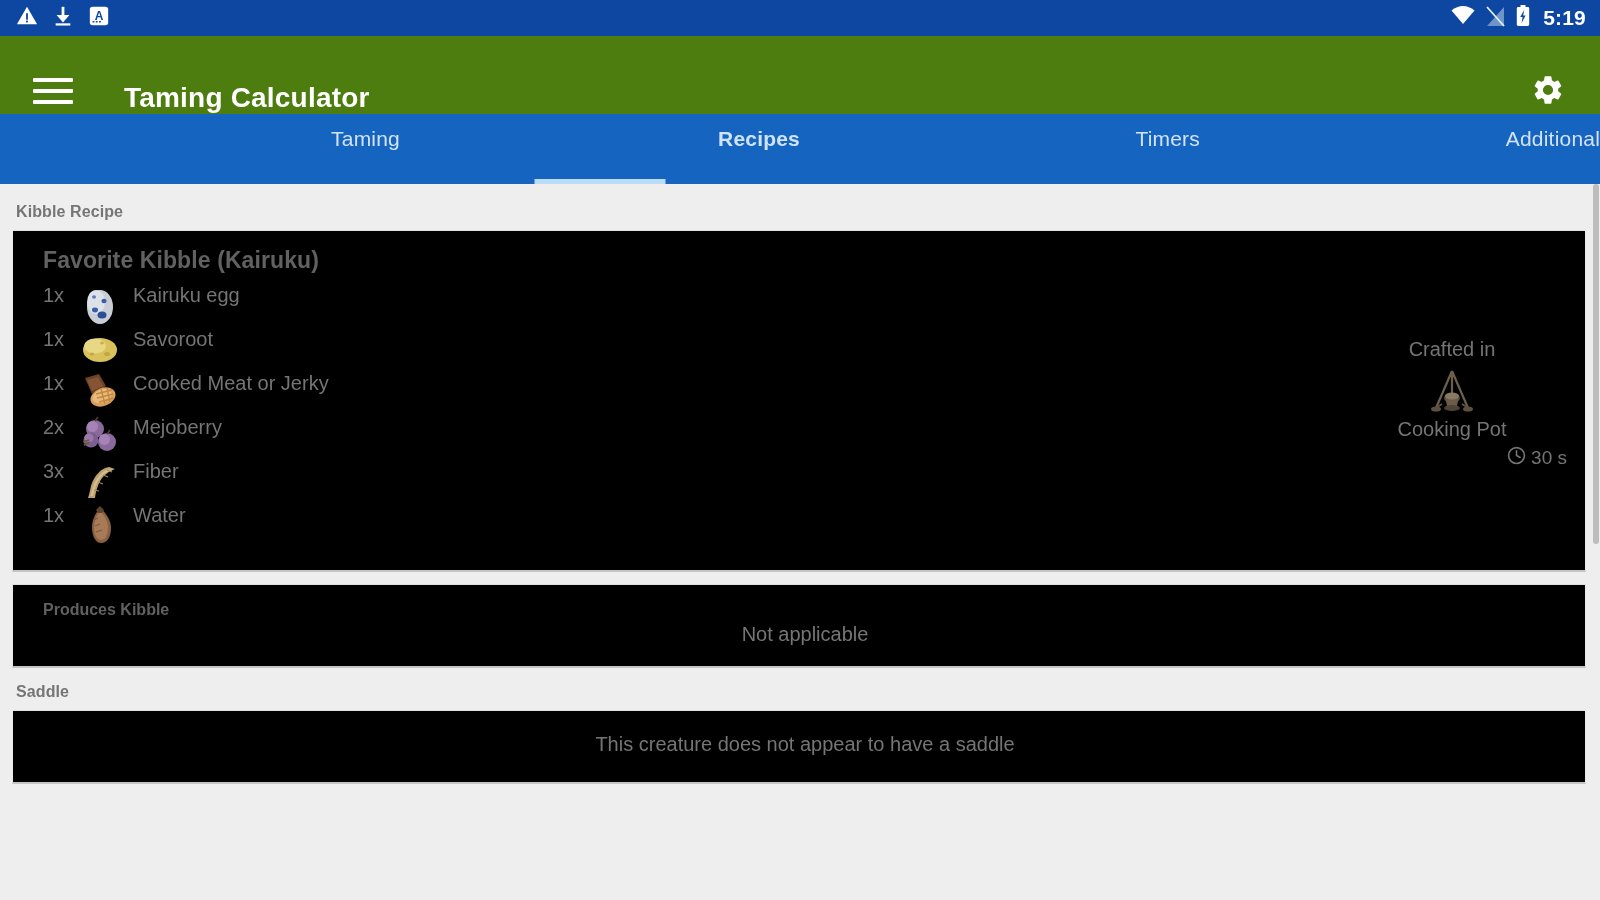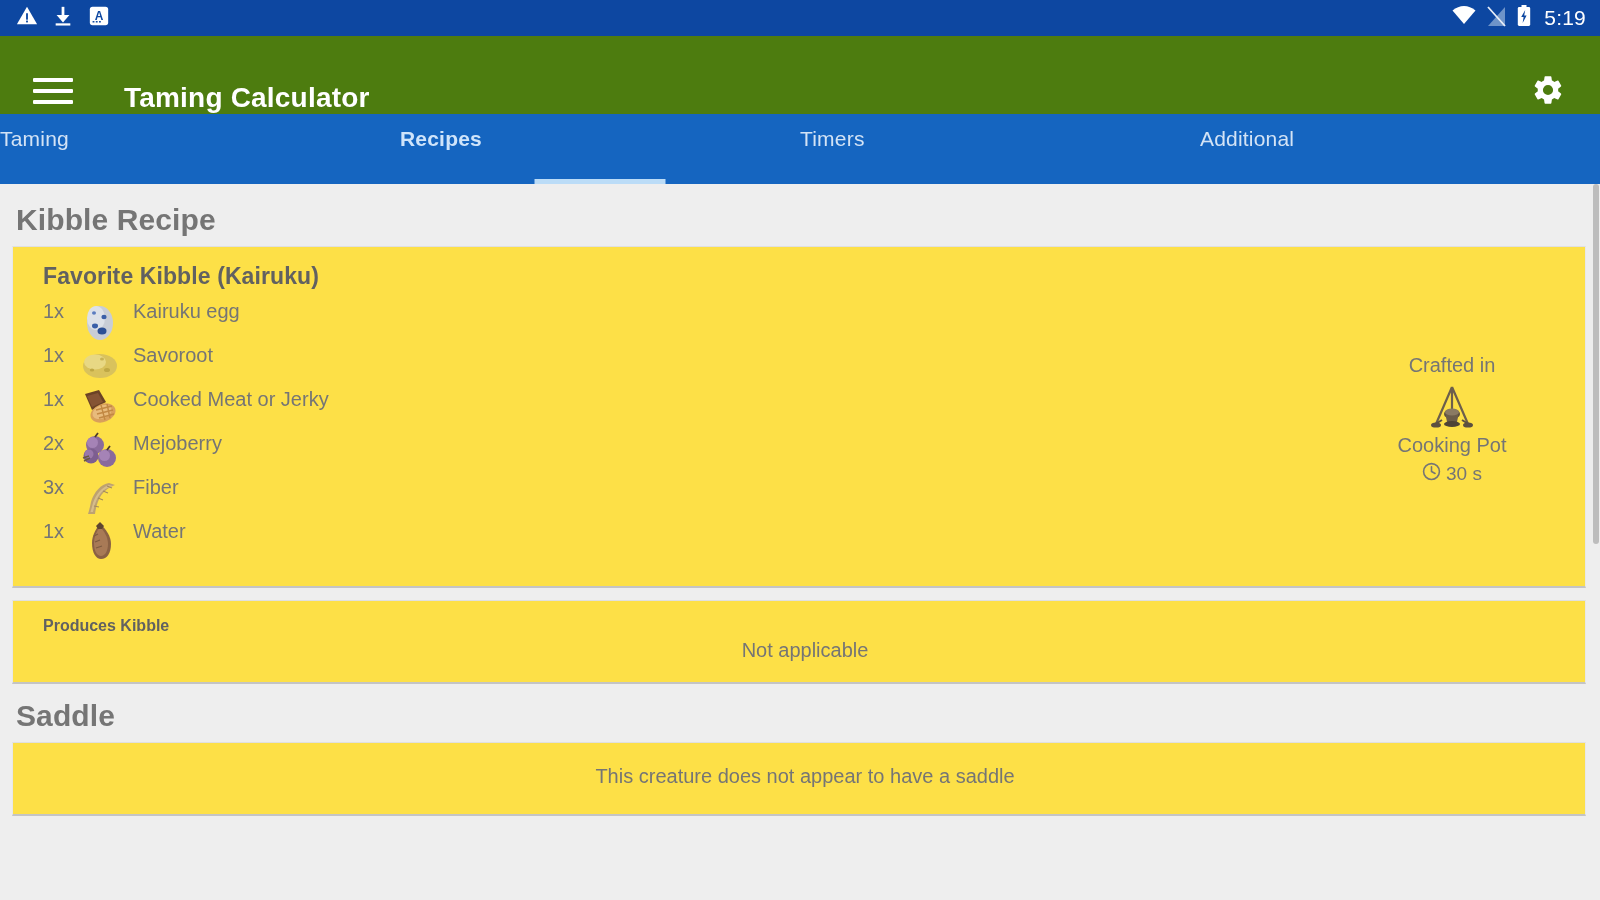--- a/index.html
+++ b/index.html
@@ -20,21 +20,21 @@
     align-items: center;
     justify-content: space-between;
     padding: 0 14px 0 16px;
     color: #ffffff;
   }
   .status-left { display: flex; align-items: center; gap: 14px; }
   .status-right { display: flex; align-items: center; gap: 11px; }
   .sb-icon { display: block; }
   .status-time {
     font-size: 21px;
-    font-weight: 400;
+    font-weight: 700;
     color: #ffffff;
     letter-spacing: 0.2px;
     margin-left: 2px;
   }
 
   
   .app-bar {
     height: 78px;
     background: #4d7c0f;
     display: flex;
@@ -77,21 +77,21 @@
     height: 70px;
     background: #1565c0;
     display: flex;
     align-items: stretch;
     position: relative;
   }
   .tab {
     flex: 1 1 0;
     display: flex;
     align-items: center;
-    justify-content: flex-start;
+    justify-content: flex-end;
     position: relative;
     cursor: pointer;
     color: #d3e3f5;
     font-size: 21px;
     font-weight: 400;
     letter-spacing: 0.2px;
     padding-bottom: 20px;
   }
   .tab.active {
     color: #cfe4fa;
@@ -111,29 +111,29 @@
   
   .content {
     height: 714px;
     background: #eeeeee;
     overflow: hidden;
     position: relative;
     padding-top: 10px;
   }
 
   .section-title {
-    font-size: 30px;
+    font-size: 16px;
     font-weight: 700;
     color: #757575;
     padding: 9px 0 9px 16px;
     letter-spacing: 0.1px;
   }
 
   .card {
-    background: #fde047;
+    background: #000000;
     margin: 0 14px 0 12px;
     border-top: 1px solid #e0e0e0;
     border-left: 1px solid #e8e8e8;
     border-right: 1px solid #e8e8e8;
     border-bottom: 2px solid #c4c4c4;
     position: relative;
   }
 
   .card-inner {
     display: flex;
@@ -195,21 +195,21 @@
     display: flex;
     align-items: center;
     justify-content: center;
     margin: 6px 0 4px 0;
   }
   .crafted-station { font-size: 20px; }
   .crafted-time {
     font-size: 19px;
     display: flex;
     align-items: center;
-    justify-content: center;
+    justify-content: flex-end;
     gap: 5px;
     margin-top: 5px;
   }
 
   
   .simple-card-body { padding: 16px 18px 20px 18px; }
   .simple-title {
     font-size: 16px;
     font-weight: 700;
     color: #616161;

